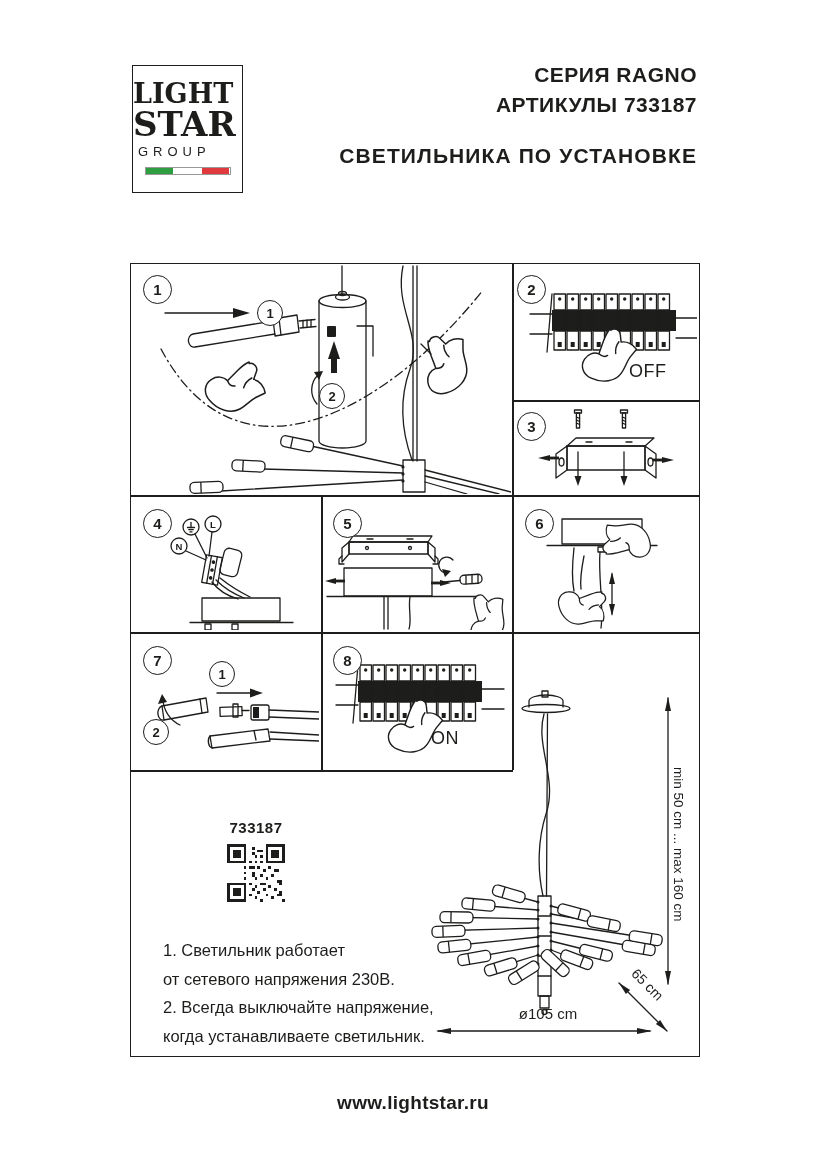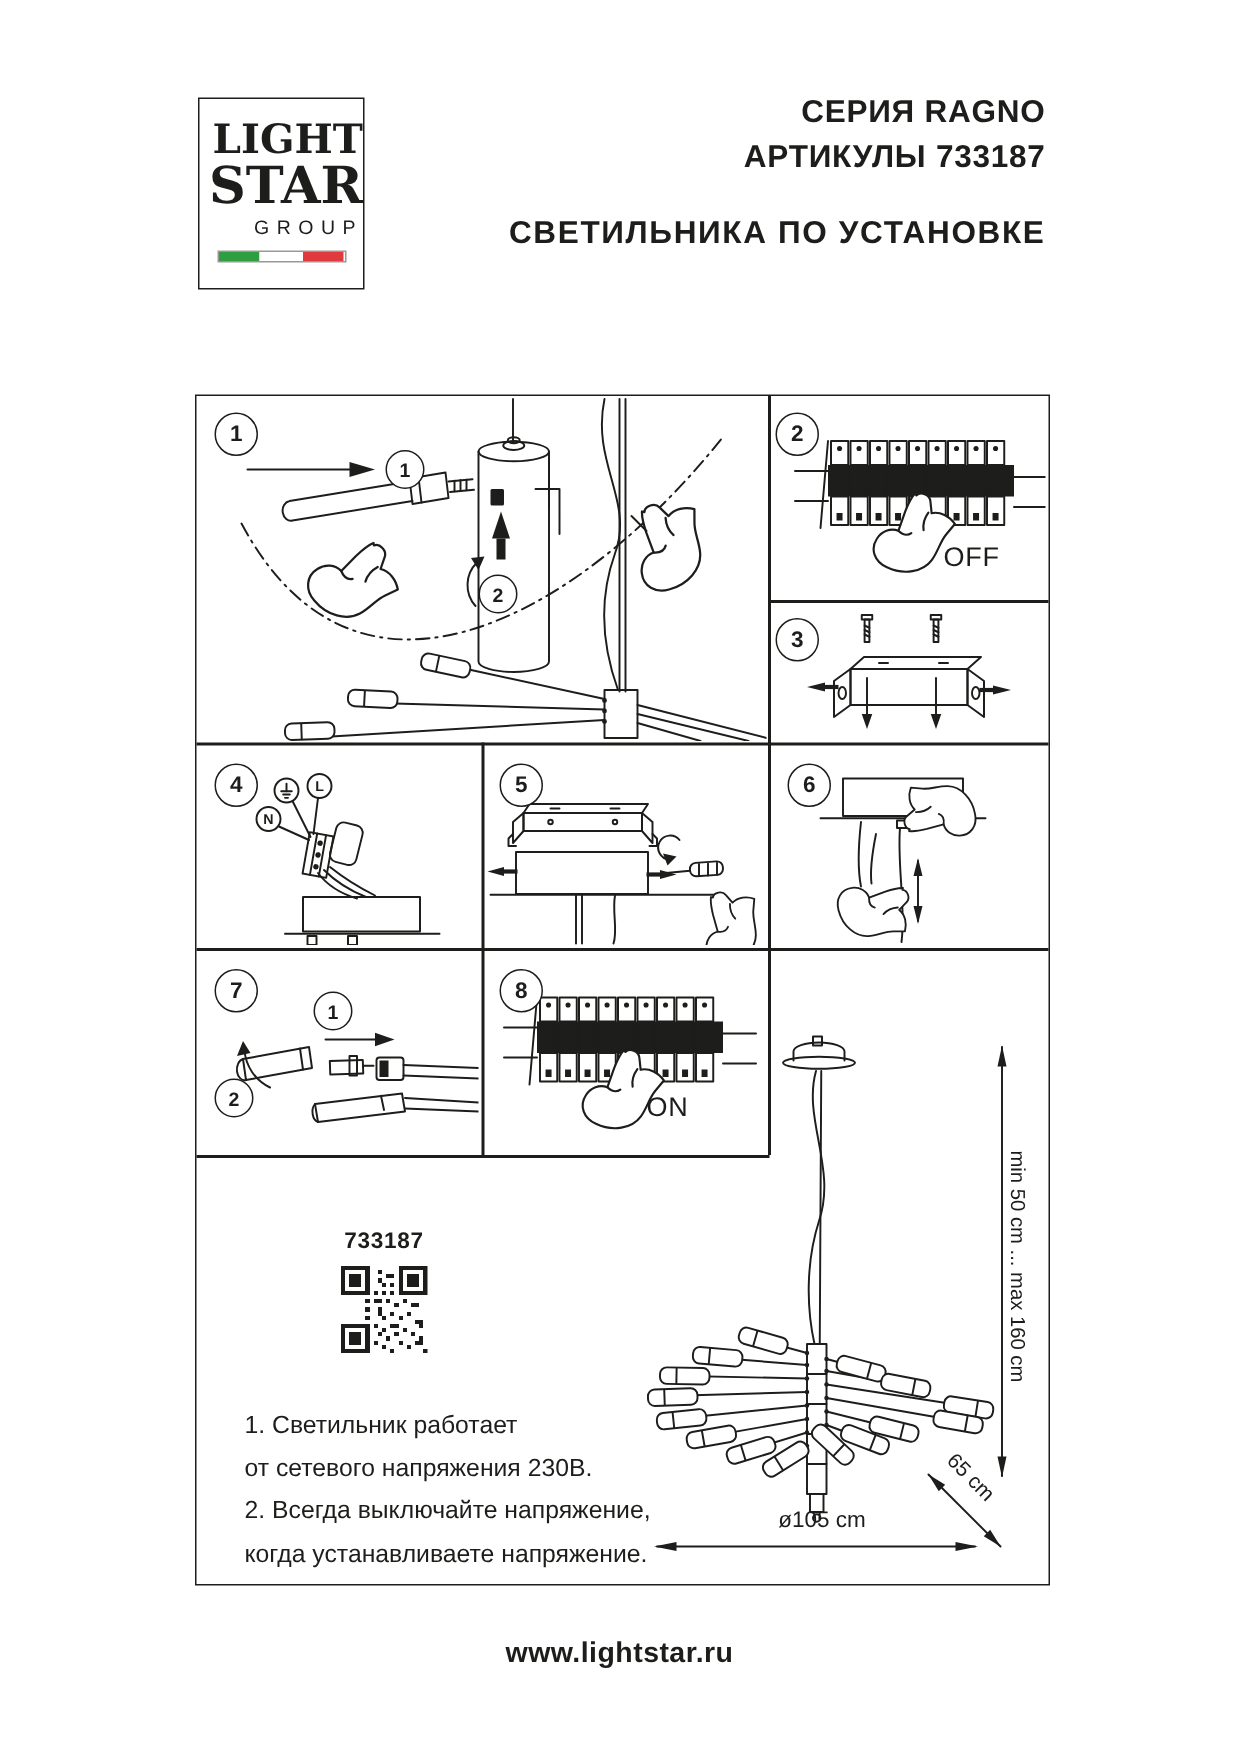--- a/index.html
+++ b/index.html
@@ -9,21 +9,21 @@
   
   svg line,svg path,svg rect,svg polygon,svg circle,svg ellipse{
     stroke:#1d1d1b;stroke-width:1.3;fill:none;stroke-linecap:round;stroke-linejoin:round}
   svg .fill{fill:#1d1d1b;stroke:none}
   svg .wfill{fill:#fff}
   svg text{stroke:none;fill:#1d1d1b;font-family:"Liberation Sans",sans-serif}
   .qr rect{stroke:none;fill:#1d1d1b}
   .qr .w{fill:#fff}
   
   .logo-box{left:132px;top:65px;width:111px;height:128px;border:1.5px solid #1d1d1b;
-            text-align:right;box-sizing:border-box;padding-top:14px}
+            text-align:left;box-sizing:border-box;padding-top:14px}
   .logo-l1{font-family:"DejaVu Serif","Liberation Serif",serif;font-weight:bold;font-size:27px;line-height:28px;letter-spacing:0}
   .logo-l2{font-family:"DejaVu Serif","Liberation Serif",serif;font-weight:bold;font-size:34px;line-height:33px}
   .logo-l3{font-size:13px;letter-spacing:5px;margin-top:3px;margin-left:5px}
   .flag{width:86px;height:8px;margin:8px auto 0;display:flex;border:0.5px solid #999;box-sizing:border-box}
   .flag div{height:100%}
   
   .hdr{right:129px;text-align:right;font-weight:bold}
   .hdr-series{top:60px;font-size:21px;line-height:30px;letter-spacing:.5px}
   .hdr-title{top:142px;font-size:21px;line-height:27px;letter-spacing:1.1px}
   
@@ -459,21 +459,21 @@
       <rect x="14" y="18" width="1" height="1"></rect>
       <rect x="16" y="19" width="1" height="1"></rect>
       <rect x="18" y="18" width="2" height="1"></rect>
       <rect x="20" y="20" width="1" height="1"></rect>
   </svg>
 
   <div class="abs notes">
     <div>1. Светильник работает</div>
     <div>от сетевого напряжения 230В.</div>
     <div>2. Всегда выключайте напряжение,</div>
-    <div>когда устанавливаете напряжение.</div>
+    <div>когда устанавливаете светильник.</div>
   </div>
 
   <div class="abs dim-h">min 50 cm ... max 160 cm</div>
   <div class="abs dim-d">ø105 cm</div>
   <div class="abs dim-65">65 cm</div>
 </div>
 
 <div class="abs footer">www.lightstar.ru</div>
 
 </body></html>

